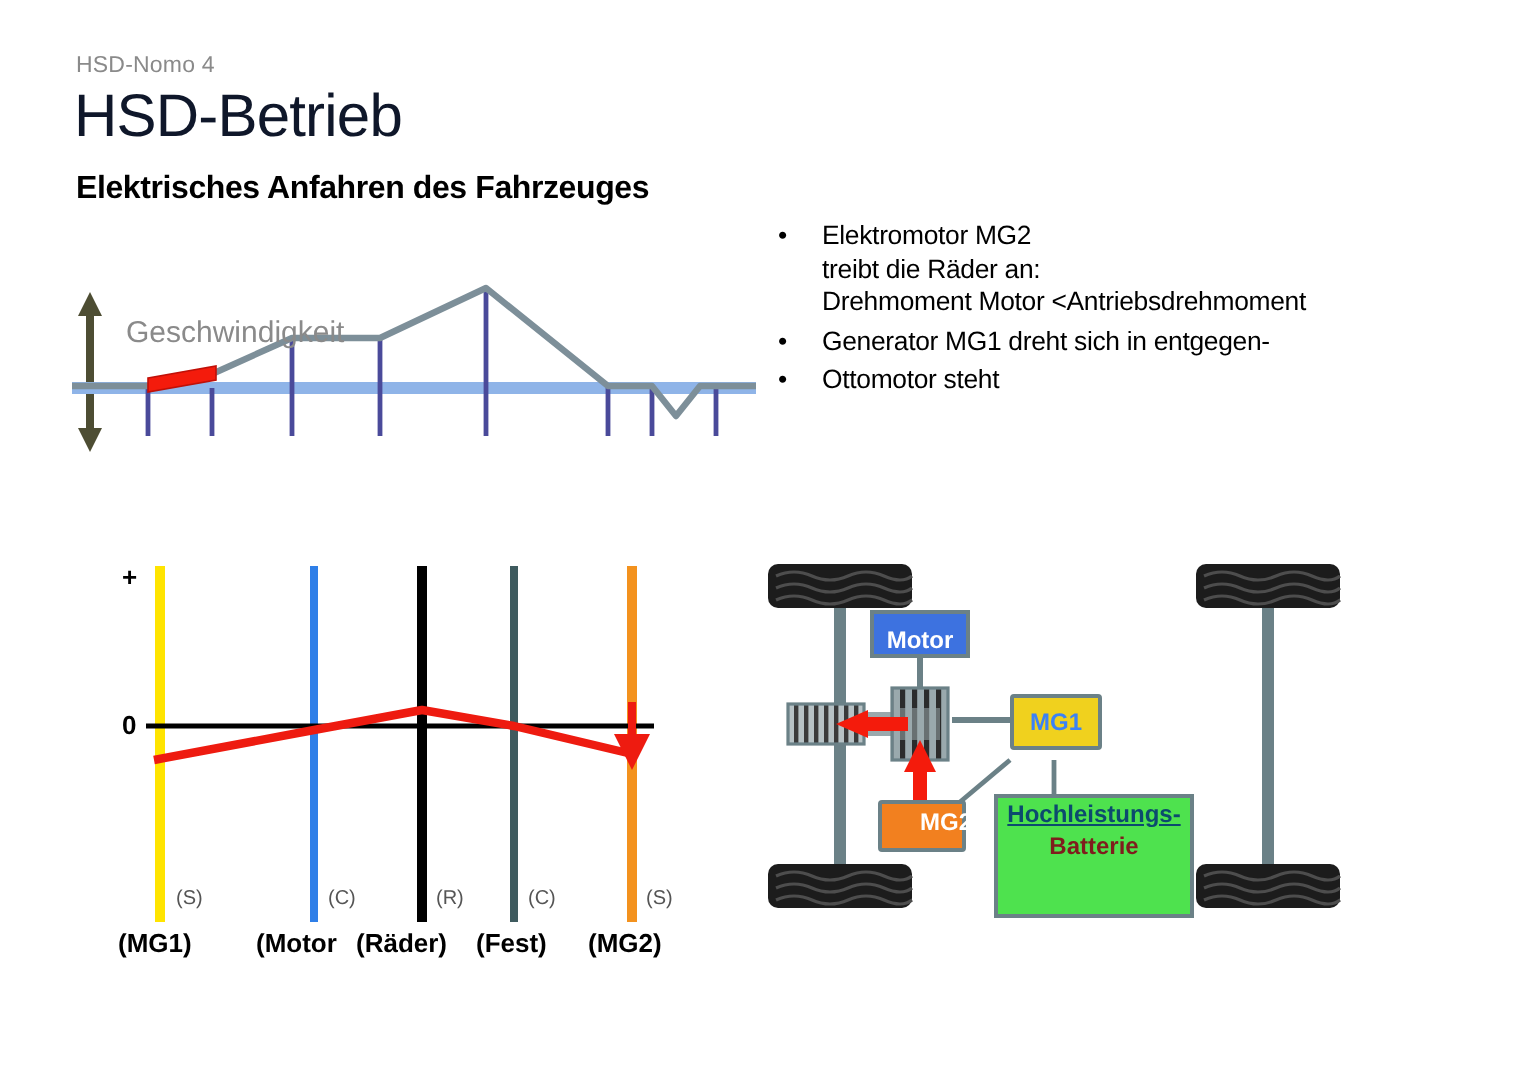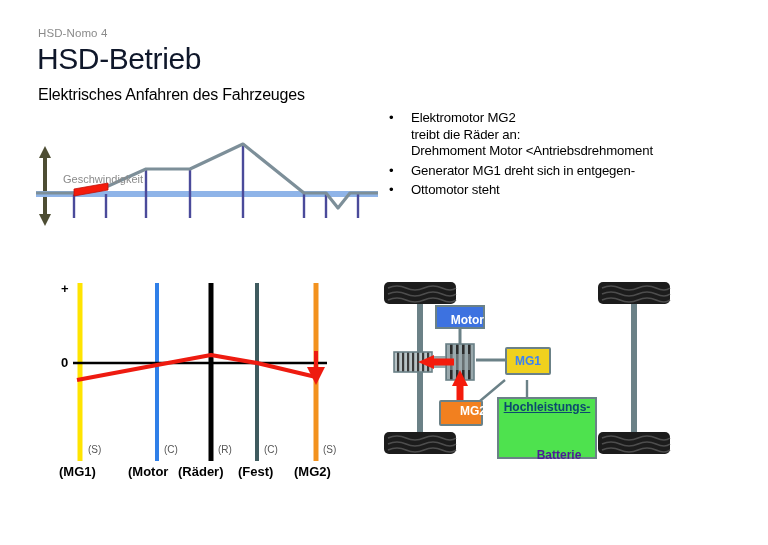--- a/index.html
+++ b/index.html
@@ -35,21 +35,21 @@
     font-size: 30px;
     font-weight: 400;
     color: #0f172a;
     letter-spacing: -0.4px;
     white-space: nowrap;
   }
   #subtitle {
     position: absolute;
     left: 38px; top: 86px;
     font-size: 16px;
-    font-weight: 400;
+    font-weight: 700;
     color: #000;
     letter-spacing: -0.2px;
     white-space: nowrap;
   }
   
   #bullets {
     position: absolute;
     left: 385px; top: 110px;
     width: 375px;
   }
@@ -70,22 +70,22 @@
   }
   .bullet-line { display: block; white-space: nowrap; }
   
   #speed-profile {
     position: absolute;
     left: 30px; top: 138px;
     width: 350px; height: 95px;
   }
   #speed-label {
     position: absolute;
-    left: 63px; top: 173px;
-    font-size: 11px;
+    left: 63px; top: 158px;
+    font-size: 15px;
     color: #8a8a8a;
     white-space: nowrap;
   }
   
   #nomogram {
     position: absolute;
     left: 45px; top: 275px;
     width: 310px; height: 215px;
   }
   .nomo-txt {
@@ -276,19 +276,19 @@
       <line x1="152" y1="137" x2="140" y2="137" stroke="#2b44d6" stroke-width="5"></line>
       <polygon points="130,137 144,131 144,143" fill="#2b44d6"></polygon>
     </g>
 
     <rect x="64" y="30" width="48" height="22" fill="#3d72e0" stroke="#6b8187" stroke-width="2"></rect>
     <rect x="134" y="72" width="44" height="26" rx="1" fill="#f0d11e" stroke="#6b8187" stroke-width="2"></rect>
     <rect x="68" y="125" width="42" height="24" rx="1" fill="#f2801f" stroke="#6b8187" stroke-width="2"></rect>
     <rect x="126" y="122" width="98" height="60" fill="#4ee24e" stroke="#6b8187" stroke-width="2"></rect>
   </svg>
 
-  <div class="dt-box-label" style="left: 436px; top: 313px; width: 48px; color: rgb(255, 255, 255); text-align: right;" style2="">Motor</div>
+  <div class="dt-box-label" style="left: 436px; top: 313px; width: 48px; color: rgb(255, 255, 255);" style2="">Motor</div>
   <div class="dt-box-label" style="left: 506px; top: 354px; width: 44px; color: #3b82f6;">MG1</div>
   <div class="dt-box-label" style="left: 440px; top: 404px; width: 42px; color: rgb(255, 255, 255); padding-left: 12px;">MG2</div>
   <div class="dt-box-label" style="left: 498px; top: 400px; width: 98px; color: #0c4a6e; text-decoration: underline;">Hochleistungs-</div>
-  <div class="dt-box-label" style="left: 510px; top: 416px; width: 98px; color: #4c1d95; margin-top: 32px;">Batterie</div>
+  <div class="dt-box-label" style="left: 498px; top: 416px; width: 98px; color: #7f1d1d;">Batterie</div>
 
 </div>
 
 </body></html>

